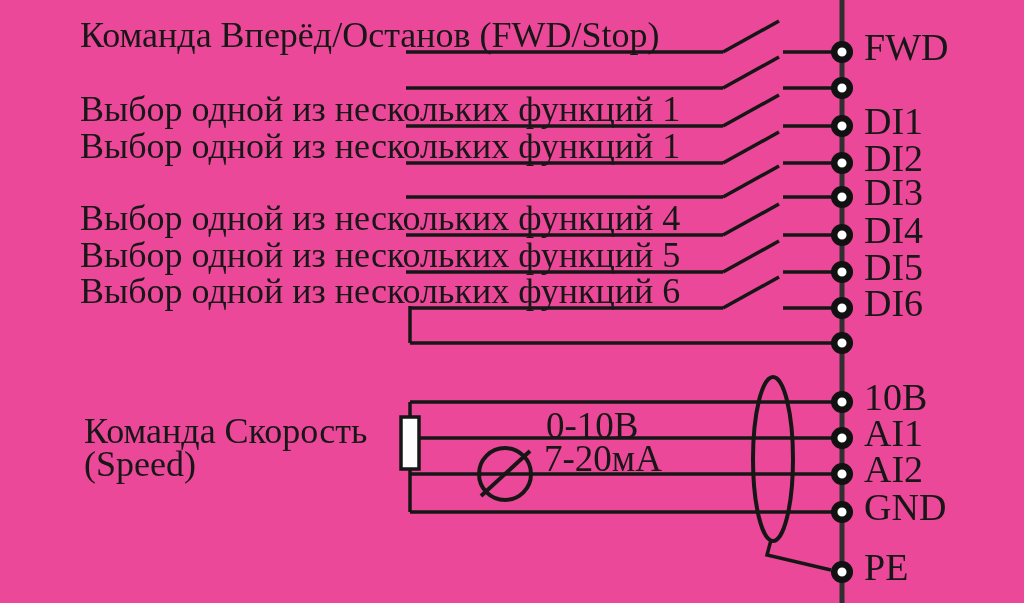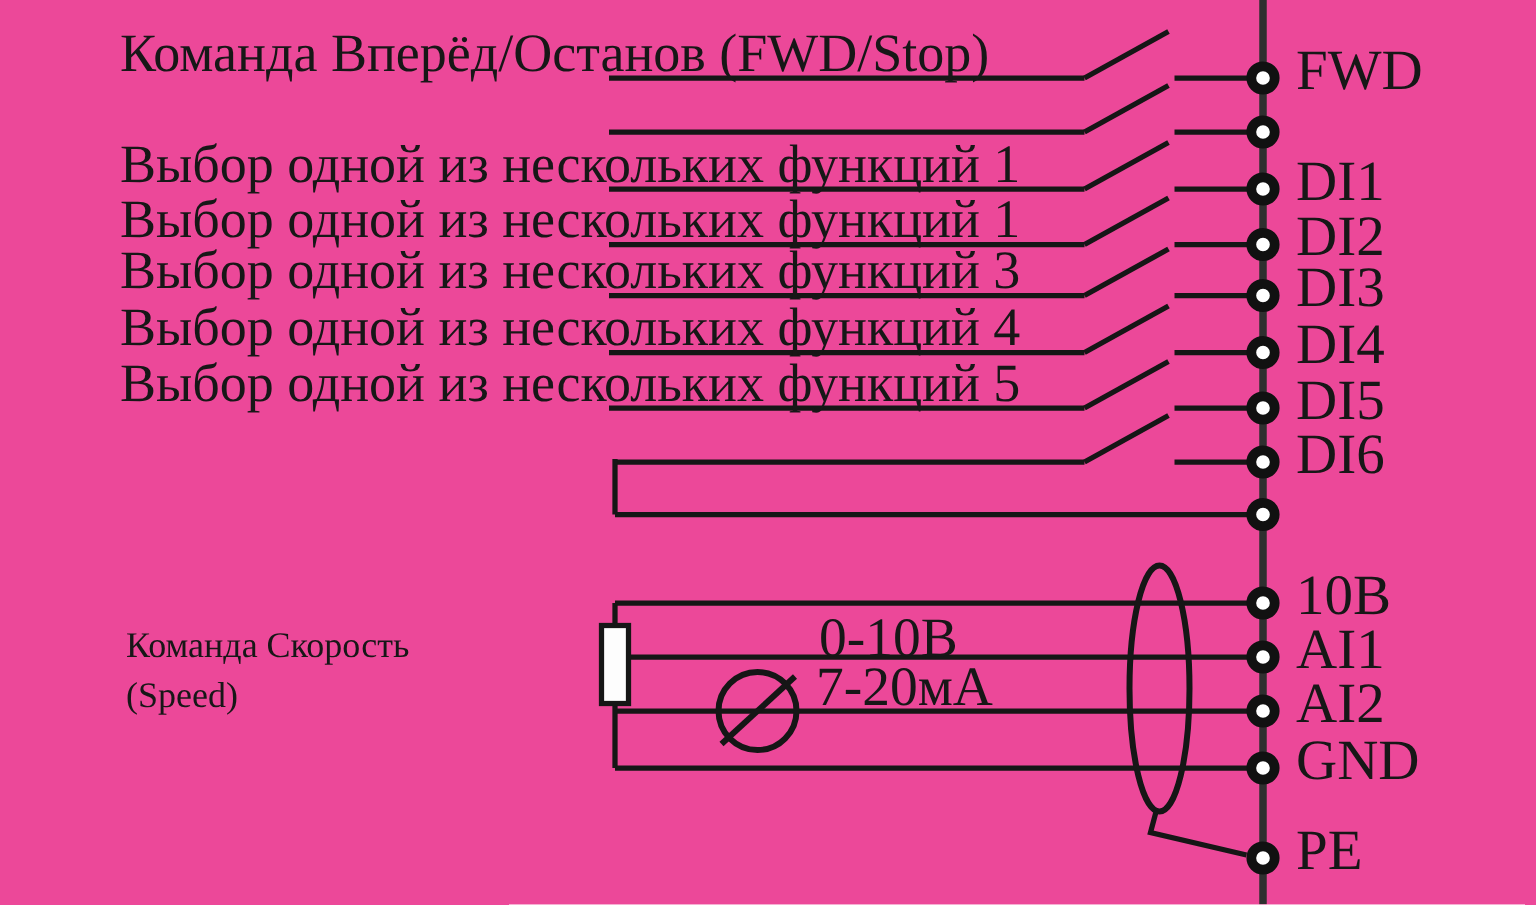--- a/index.html
+++ b/index.html
@@ -9,21 +9,21 @@
     background:#ec4899;
     overflow:hidden;
     font-family:"Liberation Serif","DejaVu Serif",serif;
     color:#171717;
   }
   .stage svg{position:absolute;left:0;top:0;}
   .lbl{position:absolute;white-space:nowrap;line-height:1;}
   .row-label{left:80px;font-size:36px;}
   .term-label{left:864px;font-size:38px;}
   .range-label{font-size:37px;}
-  .speed-label{left:84px;top:415px;font-size:24px;line-height:33px;}
+  .speed-label{left:84px;top:415px;font-size:36px;line-height:33px;}
 </style>
 </head>
 <body>
 
 <div class="stage">
 
   <svg width="1024" height="603" viewBox="0 0 1024 603">
 
     <line x1="842" y1="0" x2="842" y2="603" stroke="#2f2f2f" stroke-width="5"></line>
 
@@ -112,23 +112,23 @@
       <circle cx="842" cy="438" r="7.8"></circle>
       <circle cx="842" cy="474" r="7.8"></circle>
       <circle cx="842" cy="512" r="7.8"></circle>
       <circle cx="842" cy="572" r="7.8"></circle>
     </g>
   </svg>
 
   <div class="lbl row-label" style="top:17px">Команда Вперёд/Останов (FWD/Stop)</div>
   <div class="lbl row-label" style="top:91px">Выбор одной из нескольких функций 1</div>
   <div class="lbl row-label" style="top:128px">Выбор одной из нескольких функций 1</div>
-  <div class="lbl row-label" style="top:162px">Выбор одной из нескольких функций 3</div>
   <div class="lbl row-label" style="top:200px">Выбор одной из нескольких функций 4</div>
   <div class="lbl row-label" style="top:237px">Выбор одной из нескольких функций 5</div>
+  <div class="lbl row-label" style="top:273px">Выбор одной из нескольких функций 6</div>
 
   <div class="lbl speed-label">
     <div>Команда Скорость</div>
     <div>(Speed)</div>
   </div>
 
   <div class="lbl range-label" style="left:546px;top:407px">0-10В</div>
   <div class="lbl range-label" style="left:544px;top:440px">7-20мА</div>
 
   <div class="lbl term-label" style="top:28px">FWD</div>

